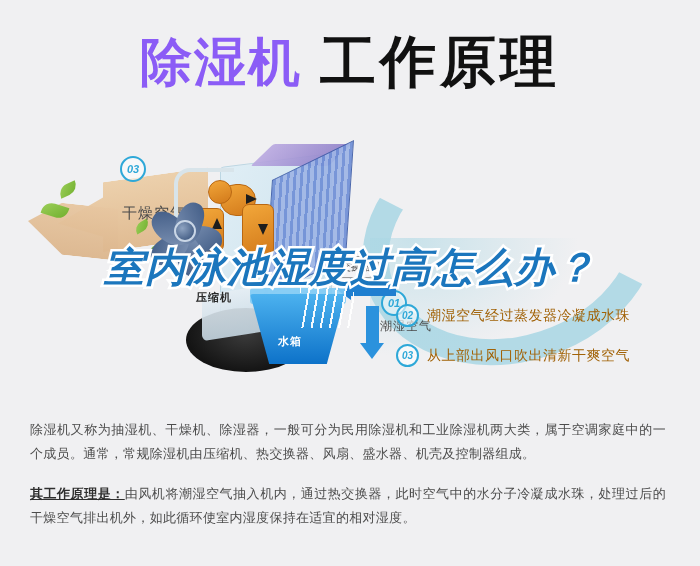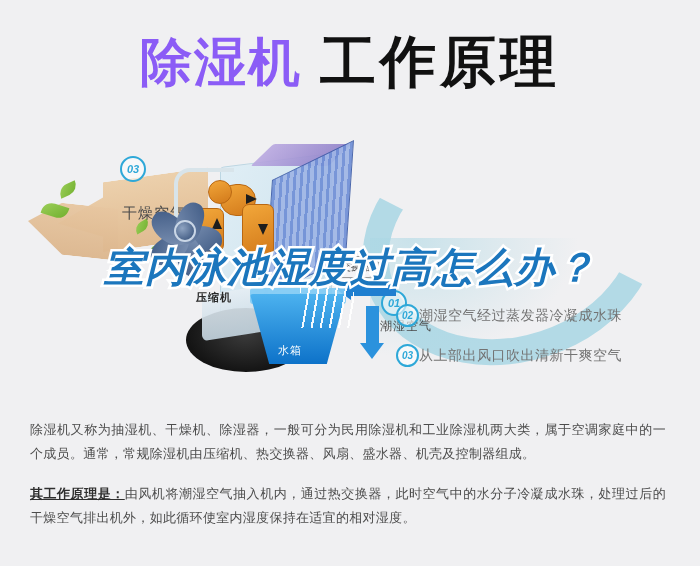--- a/index.html
+++ b/index.html
@@ -199,21 +199,21 @@
     background:linear-gradient(180deg,#4cb2ef,#0d72c9);
     clip-path:polygon(0% 0%,100% 0%,80% 100%,20% 100%);
     border-radius:3px;
   }
   .tank-top{
     position:absolute;left:100px;top:150px;width:96px;height:16px;
     background:#7fcbf5;border-radius:3px;opacity:.9;
   }
   .lbl-tank{
     position:absolute;left:128px;top:196px;font-size:11px;color:#ffffff;
-    letter-spacing:1px;white-space:nowrap;font-weight:normal;margin-top:9px;
+    letter-spacing:1px;white-space:nowrap;font-weight:bold;
   }
   .lbl-comp{
     position:absolute;left:46px;top:152px;font-size:11px;color:#2a2a2a;
     letter-spacing:1px;white-space:nowrap;font-weight:bold;
   }
   .water-lines{
     position:absolute;left:150px;top:146px;width:54px;height:44px;
     background:repeating-linear-gradient(100deg,rgba(255,255,255,.95) 0 2px,rgba(255,255,255,0) 2px 9px);
   }
 
@@ -230,21 +230,21 @@
   
   .bullets{position:absolute;left:396px;top:304px;width:300px;}
   .bullet{display:flex;align-items:center;margin-bottom:17px;}
   .bullet .bdg{
     width:19px;height:19px;border-radius:50%;border:2px solid #2ea8d8;
     color:#2ea8d8;font-size:10px;font-weight:bold;font-style:italic;
     display:flex;align-items:center;justify-content:center;flex:0 0 auto;
     background:rgba(255,255,255,.6);
   }
   .bullet .btxt{
-    font-size:14px;color:#737373;letter-spacing:.5px;white-space:nowrap;font-family:Liberation Mono, monospace;
+    margin-left:8px;font-size:14px;color:#a16207;letter-spacing:.5px;white-space:nowrap;font-family:Liberation Mono, monospace;
   }
 
   
   .body-text{position:absolute;left:30px;top:418px;width:650px;}
   .para{
     font-size:13px;color:#4c4c4c;line-height:24px;letter-spacing:.3px;
     margin:0 14px 16px 0;text-align:justify;
   }
   .para .lead{color:#2f2f2f;font-weight:bold;text-decoration:underline;}
 </style>

